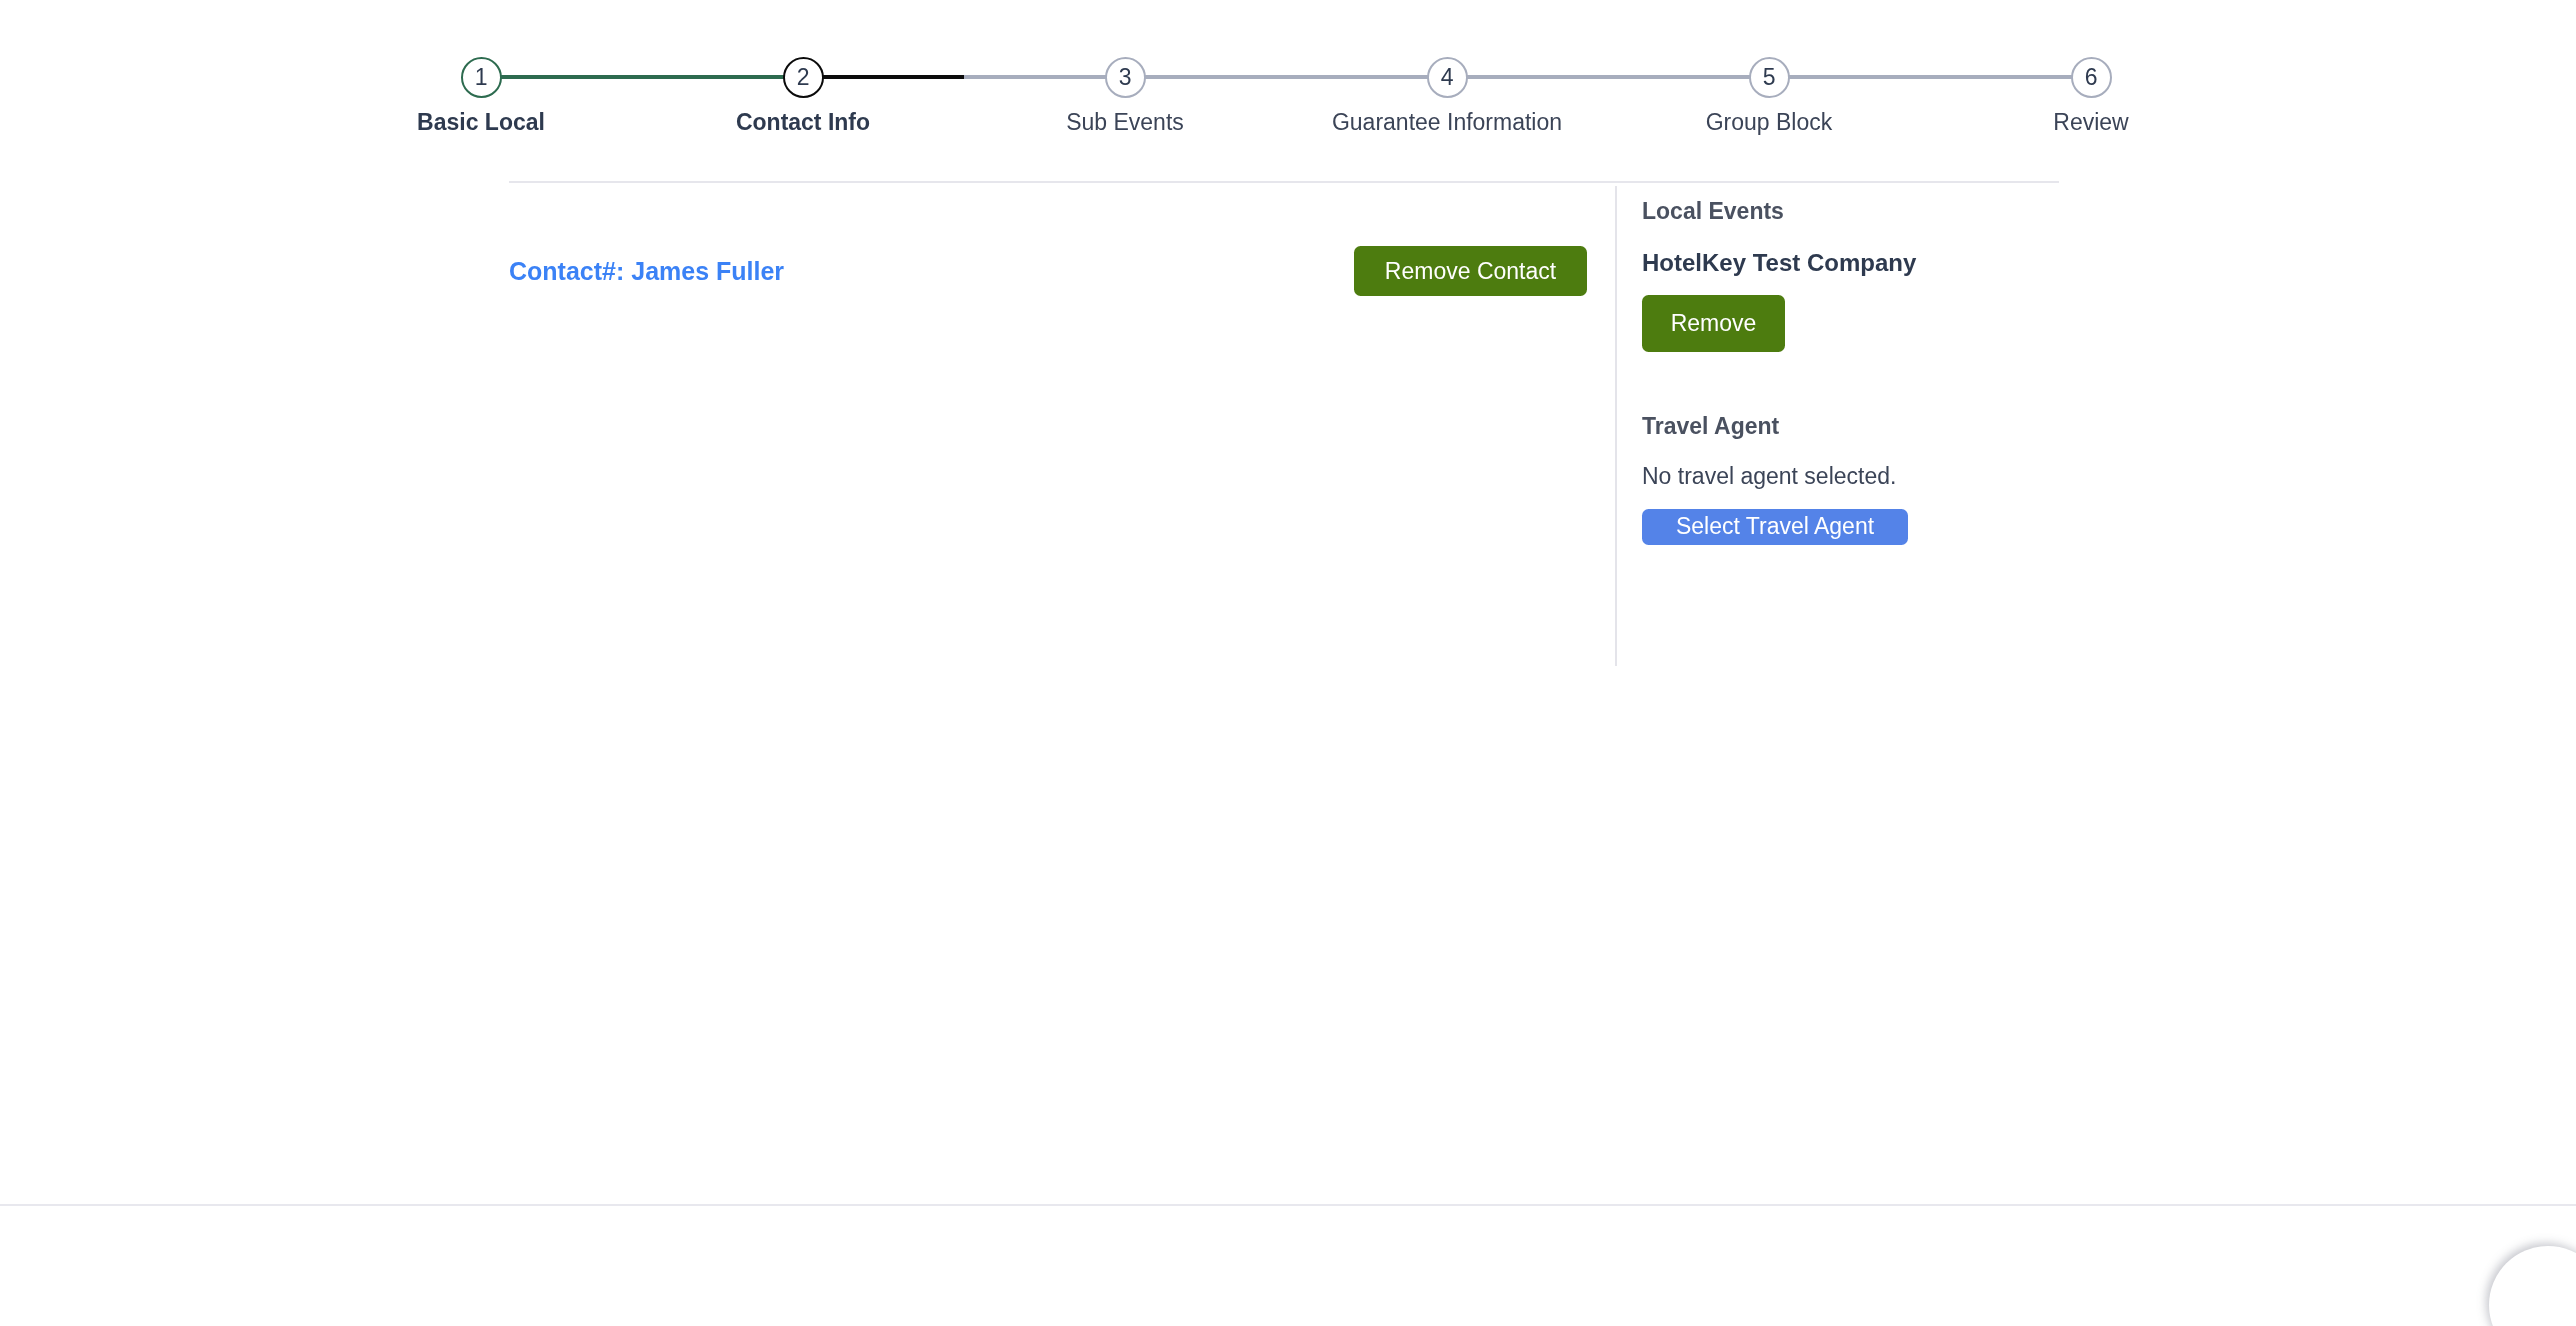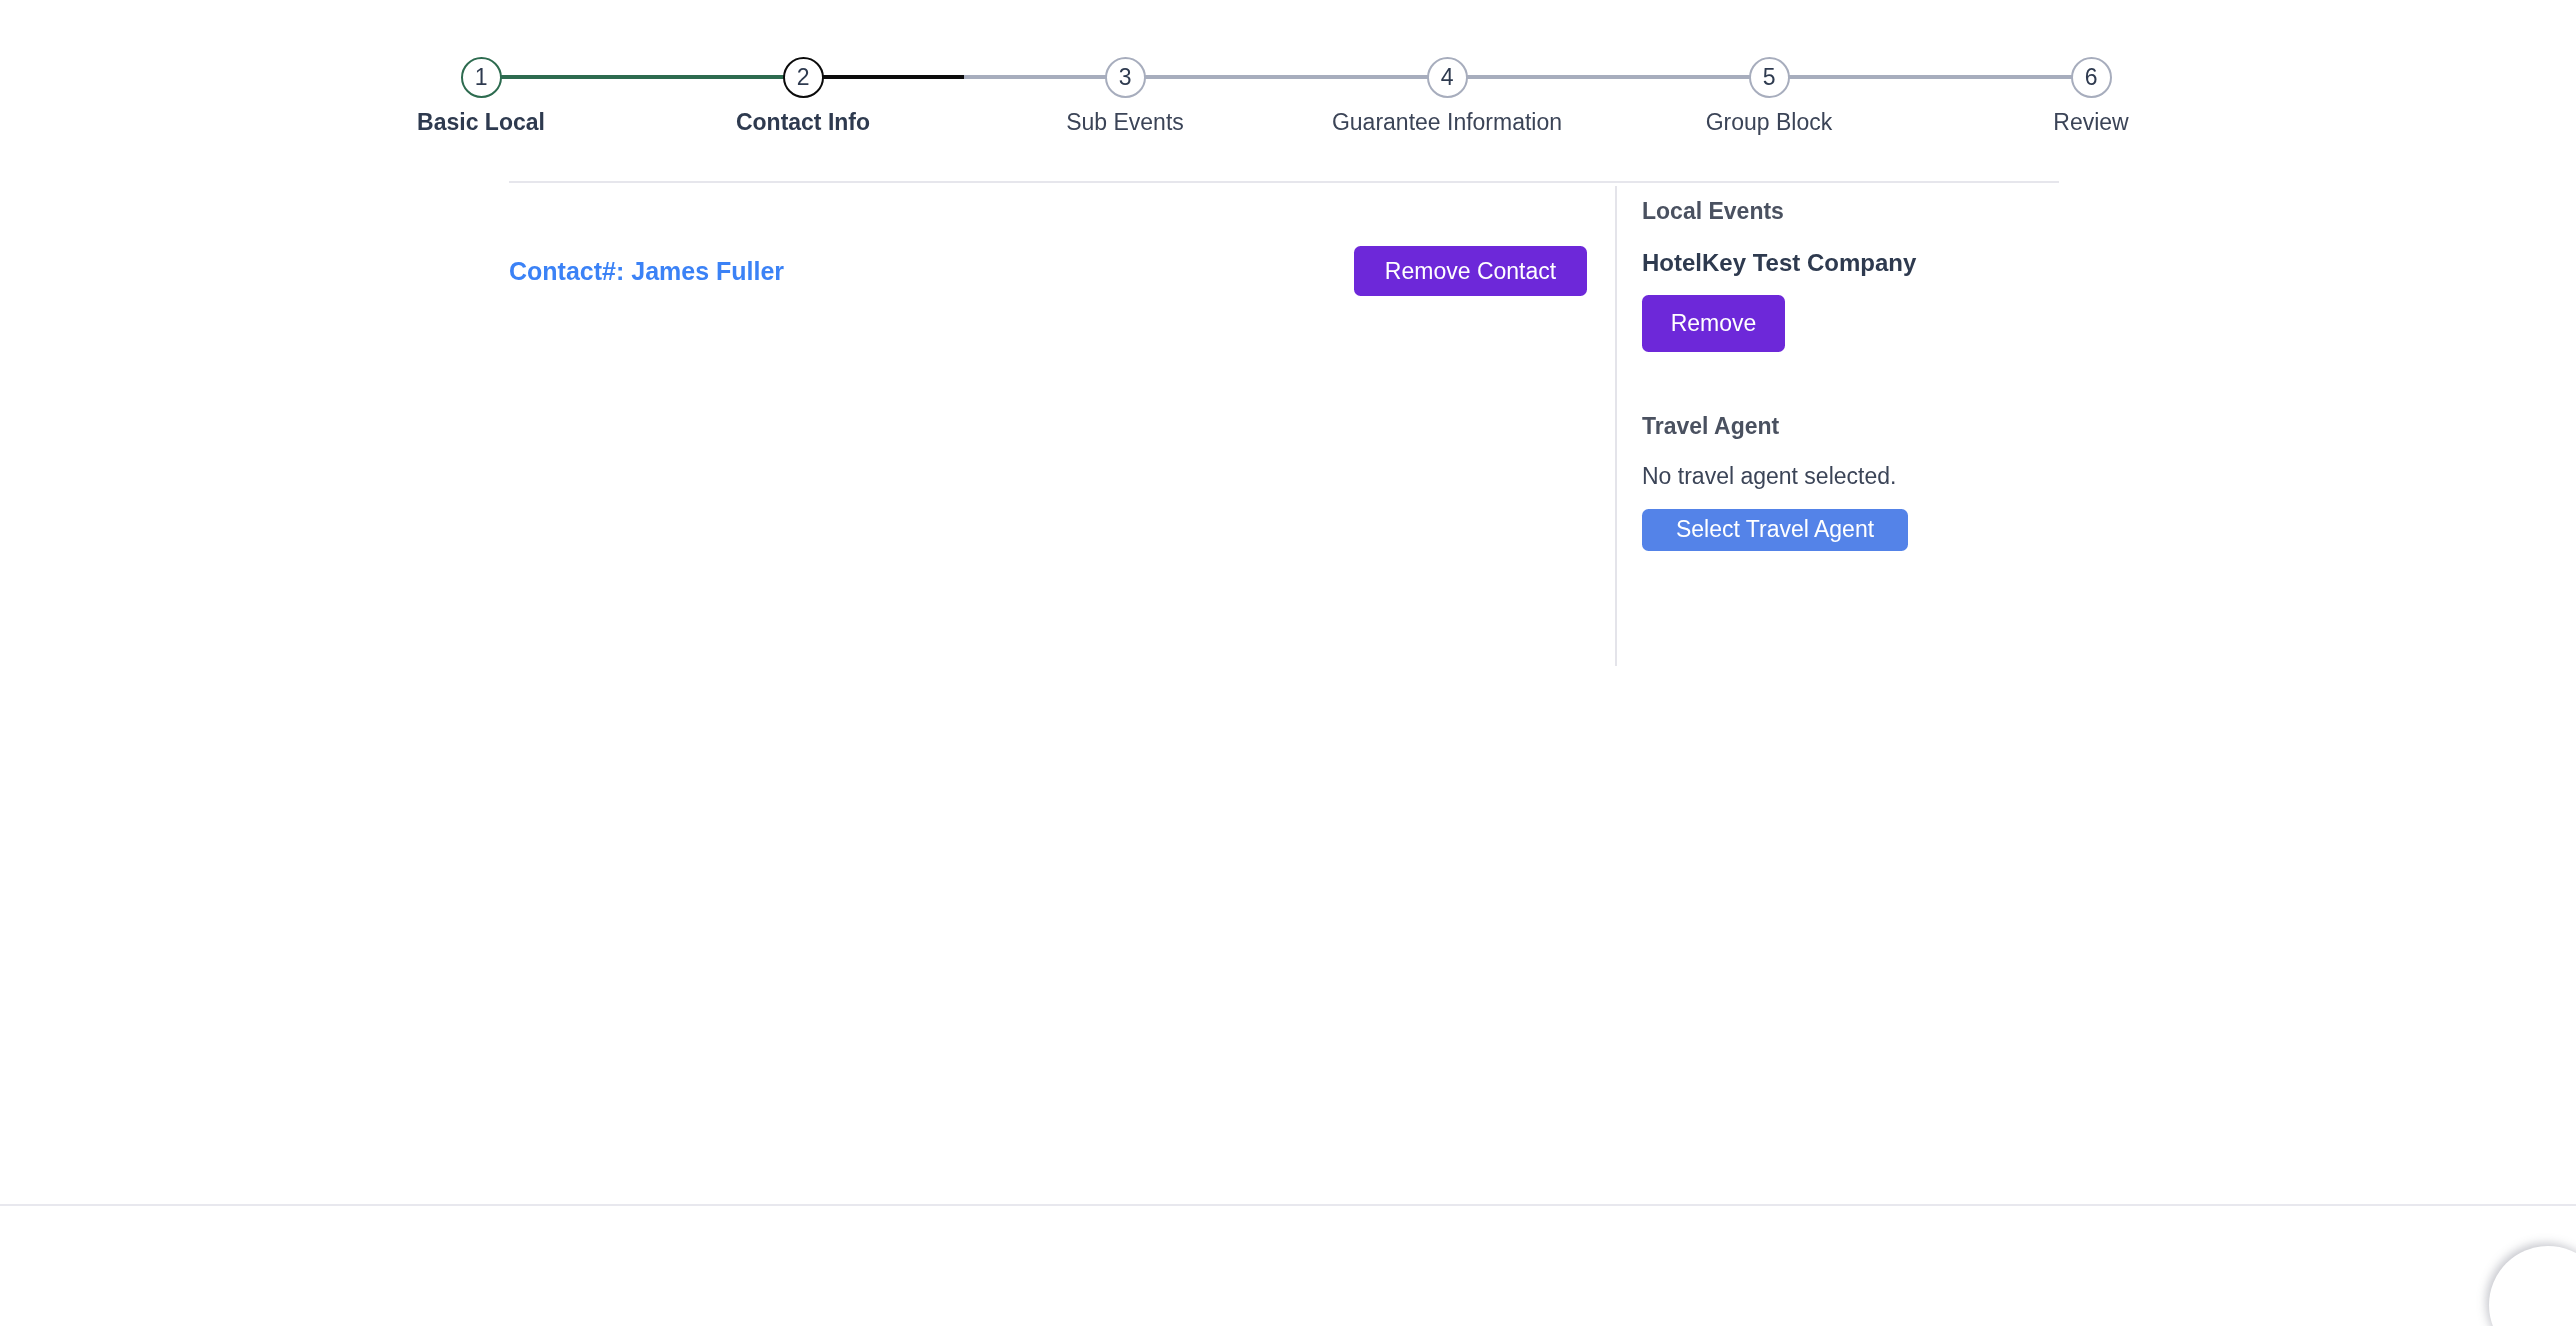--- a/index.html
+++ b/index.html
@@ -176,26 +176,26 @@
     border: none;
     border-radius: 6.5px;
     font-family: inherit;
     font-size: 23px;
     line-height: 1;
     color: #ffffff;
     cursor: pointer;
     white-space: nowrap;
   }
 
-  .btn-danger   { background: #6d28d9; }
+  .btn-danger   { background: #4d7c0f; }
   .btn-primary  { background: #5483e8; }
 
   .btn-remove-contact { width: 233px; height: 50px; }
   .btn-remove         { width: 143px; height: 57px; margin-top: 16.7px; }
-  .btn-select-agent   { width: 266px; height: 42px; margin-top: 16.7px; }
+  .btn-select-agent   { width: 266px; height: 36px; margin-top: 16.7px; }
 
   
   .footer {
     position: absolute;
     left: 0;
     top: 1206px;
     width: 2576px;
     height: 121px;
     background: #ffffff;
   }

